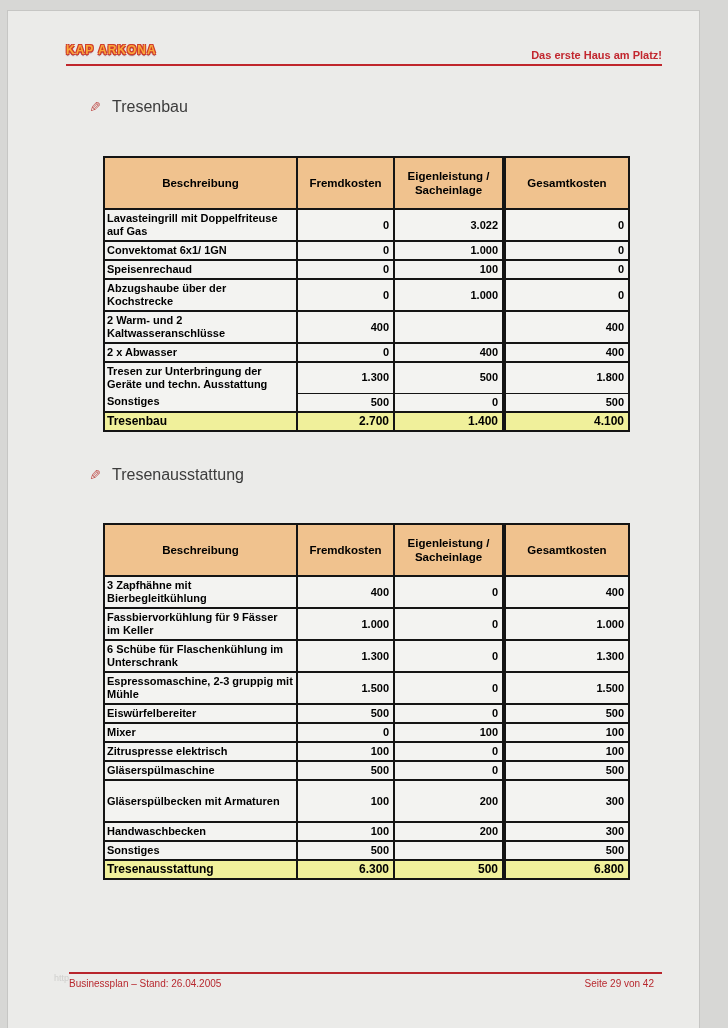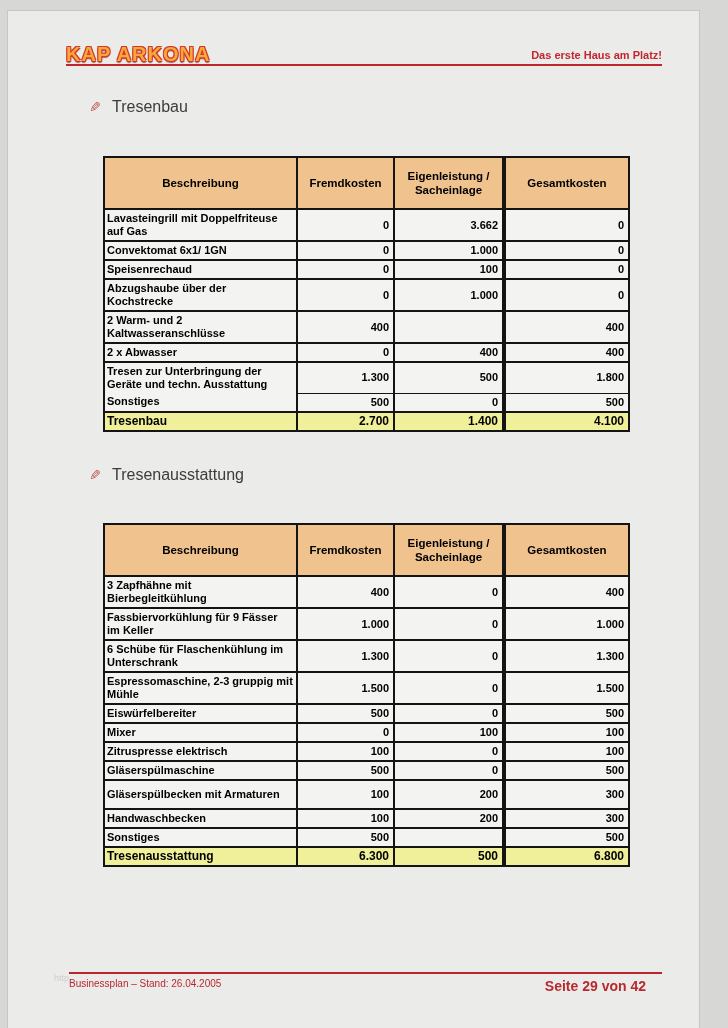--- a/index.html
+++ b/index.html
@@ -13,21 +13,21 @@
   .page {
     position:absolute; left:7px; top:10px; width:693px; height:1018px;
     background:#ebebe9;
     border-left:1px solid #c6c6c4; border-top:1px solid #c6c6c4; border-right:1px solid #c6c6c4;
   }
 
   
   .doc-header { position:absolute; left:58px; top:30px; width:596px; height:26px; }
   .logo {
     position:absolute; left:0; top:2px;
-    font-size:20px; font-weight:bold; letter-spacing:1px;
+    font-size:12px; font-weight:bold; letter-spacing:1px;
     color:#f9a63a;
     text-shadow:-1px -1px 0 #cf3b2a, 1px -1px 0 #cf3b2a, -1px 1px 0 #cf3b2a, 1px 1px 0 #cf3b2a, 0 2px 1px #a5656a;
   }
   .tagline {
     position:absolute; right:0; top:8px;
     font-size:11px; font-weight:bold; color:#c2262e;
   }
   .header-rule { position:absolute; left:0; top:23px; width:596px; height:2px; background:#c0262c; }
 
   
@@ -68,30 +68,30 @@
     vertical-align:middle; padding:2px 3px;
   }
   .cost-table td.num { text-align:right; padding-right:4px; }
   .cost-table td.desc { text-align:left; padding-left:2px; }
   .bl2 { border-left:2px solid #141414; }
   .bl4 { border-left:4px solid #141414; }
   .cost-table tbody td { border-top:2px solid #141414; }
   .cost-table tbody tr.first td { border-top:none; }
   .cost-table tbody tr.sep-thin td { border-top-width:1px; }
   .cost-table tbody tr.sep-thin td.desc { border-top:none; }
-  .cost-table tbody tr.tall td { height:29px; }
+  .cost-table tbody tr.tall td { height:42px; }
   .cost-table tr.total td {
     background:#f0f09b; height:19px; font-size:12px; border-top:2px solid #141414;
   }
 
   
   .doc-footer { position:absolute; left:61px; top:961px; width:593px; }
   .footer-rule { position:absolute; left:0; top:0; width:593px; height:2px; background:#b8252c; }
   .footer-left  { position:absolute; left:0; top:6px; font-size:10px; font-weight:normal; color:#b8292f; }
-  .footer-right { position:absolute; right:16px; top:6px; font-size:14px; font-weight:bold; color:#b8292f; }
+  .footer-right { position:absolute; right:8px; top:6px; font-size:10px; font-weight:normal; color:#b8292f; }
   .watermark { position:absolute; left:46px; top:962px; font-size:9px; color:#cfcfcd; }
 </style>
 </head>
 <body>
 
 <div class="page">
 
   <div class="doc-header">
     <div class="logo">KAP ARKONA</div>
     <div class="tagline">Das erste Haus am Platz!</div>
@@ -114,21 +114,21 @@
           <th>Beschreibung</th>
           <th class="bl2">Fremdkosten</th>
           <th class="bl2">Eigenleistung / Sacheinlage</th>
           <th class="bl4">Gesamtkosten</th>
         </tr>
       </thead>
     <tbody>
         <tr class="first">
           <td class="desc">Lavasteingrill mit Doppelfriteuse auf Gas</td>
           <td class="num bl2">0</td>
-          <td class="num bl2">3.662</td>
+          <td class="num bl2">3.022</td>
           <td class="num bl4">0</td>
         </tr>
         <tr class="">
           <td class="desc">Convektomat 6x1/ 1GN</td>
           <td class="num bl2">0</td>
           <td class="num bl2">1.000</td>
           <td class="num bl4">0</td>
         </tr>
         <tr class="">
           <td class="desc">Speisenrechaud</td>

